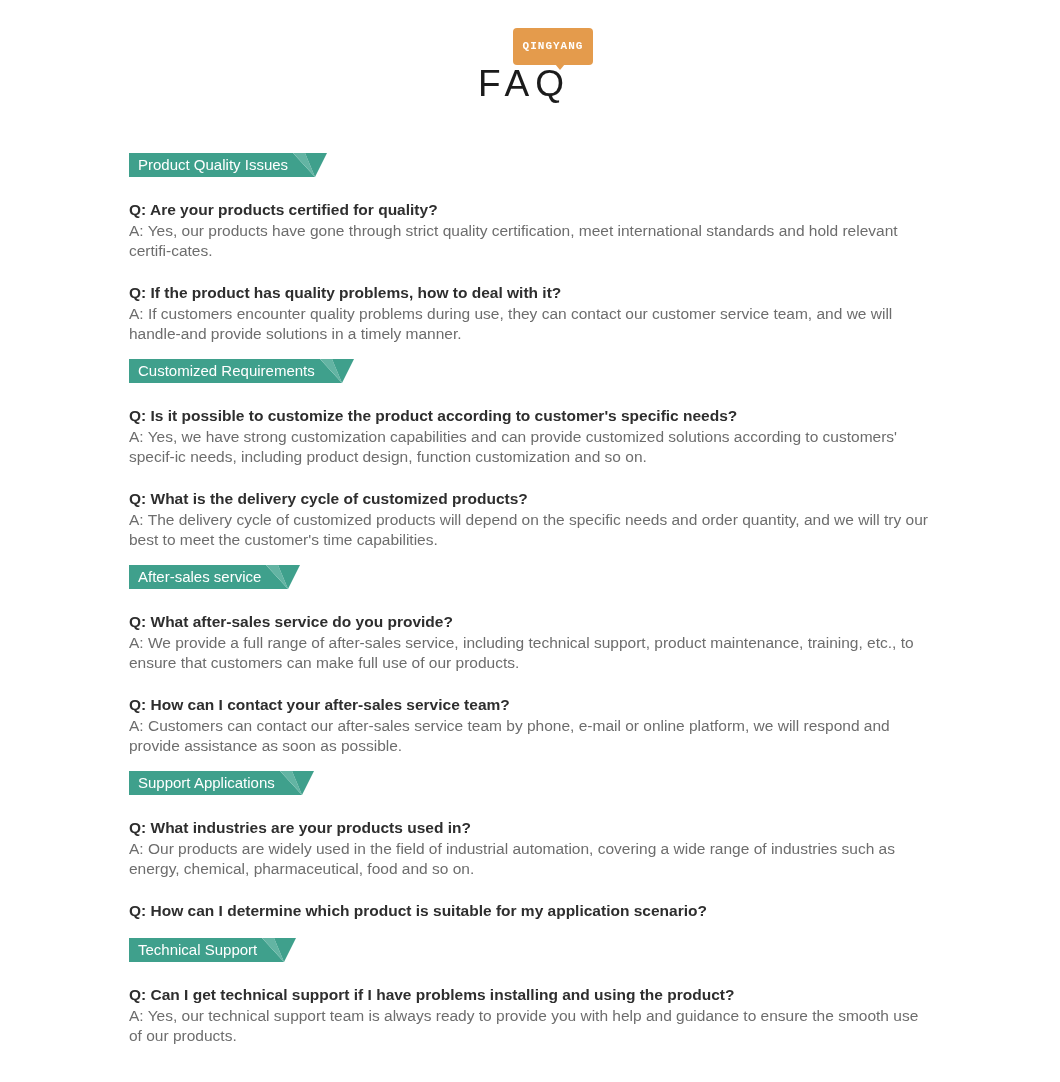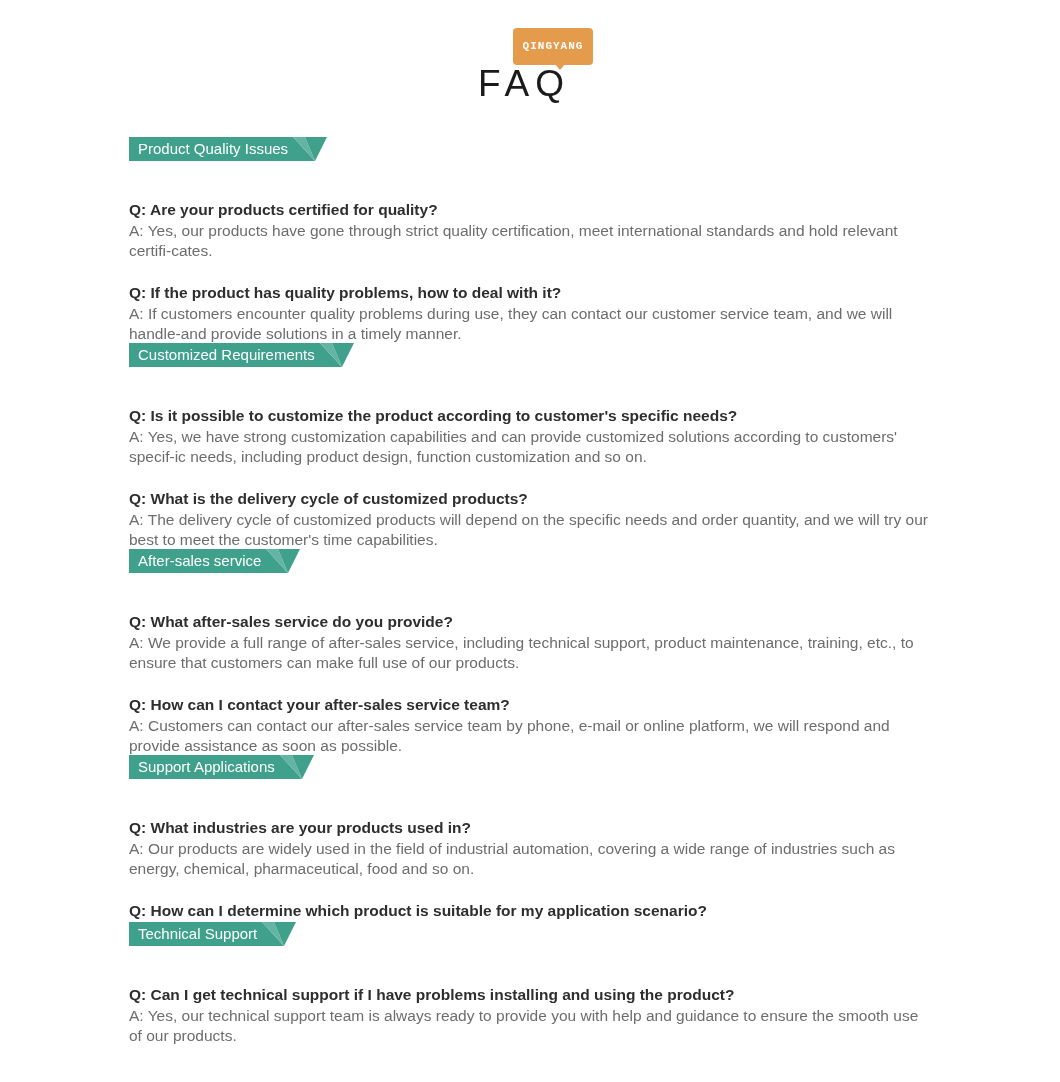--- a/index.html
+++ b/index.html
@@ -23,21 +23,21 @@
   }
   .page-title{
     margin:0;position:relative;left:-6px;
     font-size:37px;font-weight:400;color:#1b1b1b;letter-spacing:6px;line-height:38px;
   }
   
   .content{width:806px;margin:0 0 0 129px;}
   .section{}
   .section:first-child{margin-top:34px;}
   .ribbon-row{margin-bottom:17px;line-height:0;}
-  .ribbon{display:inline-flex;align-items:flex-start;height:40px;}
+  .ribbon{display:inline-flex;align-items:flex-end;height:40px;}
   .ribbon-label{
     background:#3FA08C;color:#ffffff;font-size:15px;line-height:24px;
     padding:0 5px 0 9px;white-space:nowrap;
   }
   .ribbon-tail{display:block;height:24px;}
   .qa{margin-top:23px;}
   .qa:first-of-type{margin-top:0;}
   .q{
     margin:0 0 2px 0;font-size:15.5px;font-weight:bold;color:#2E2E2E;line-height:19px;
   }

